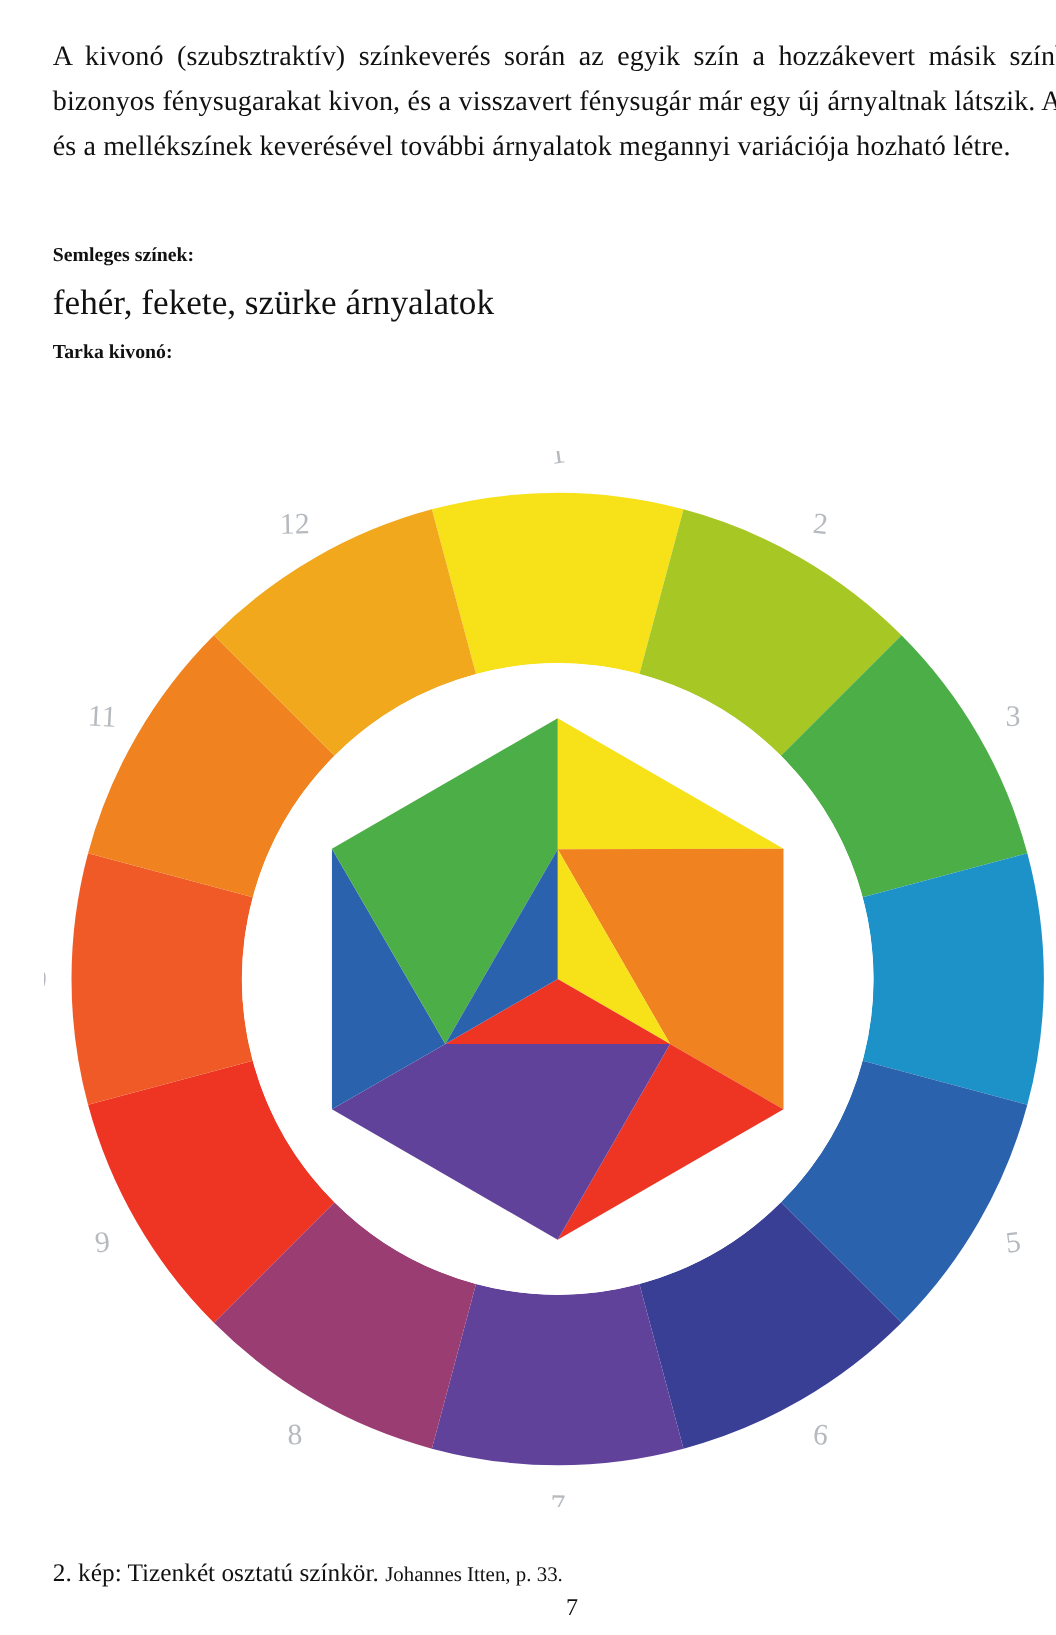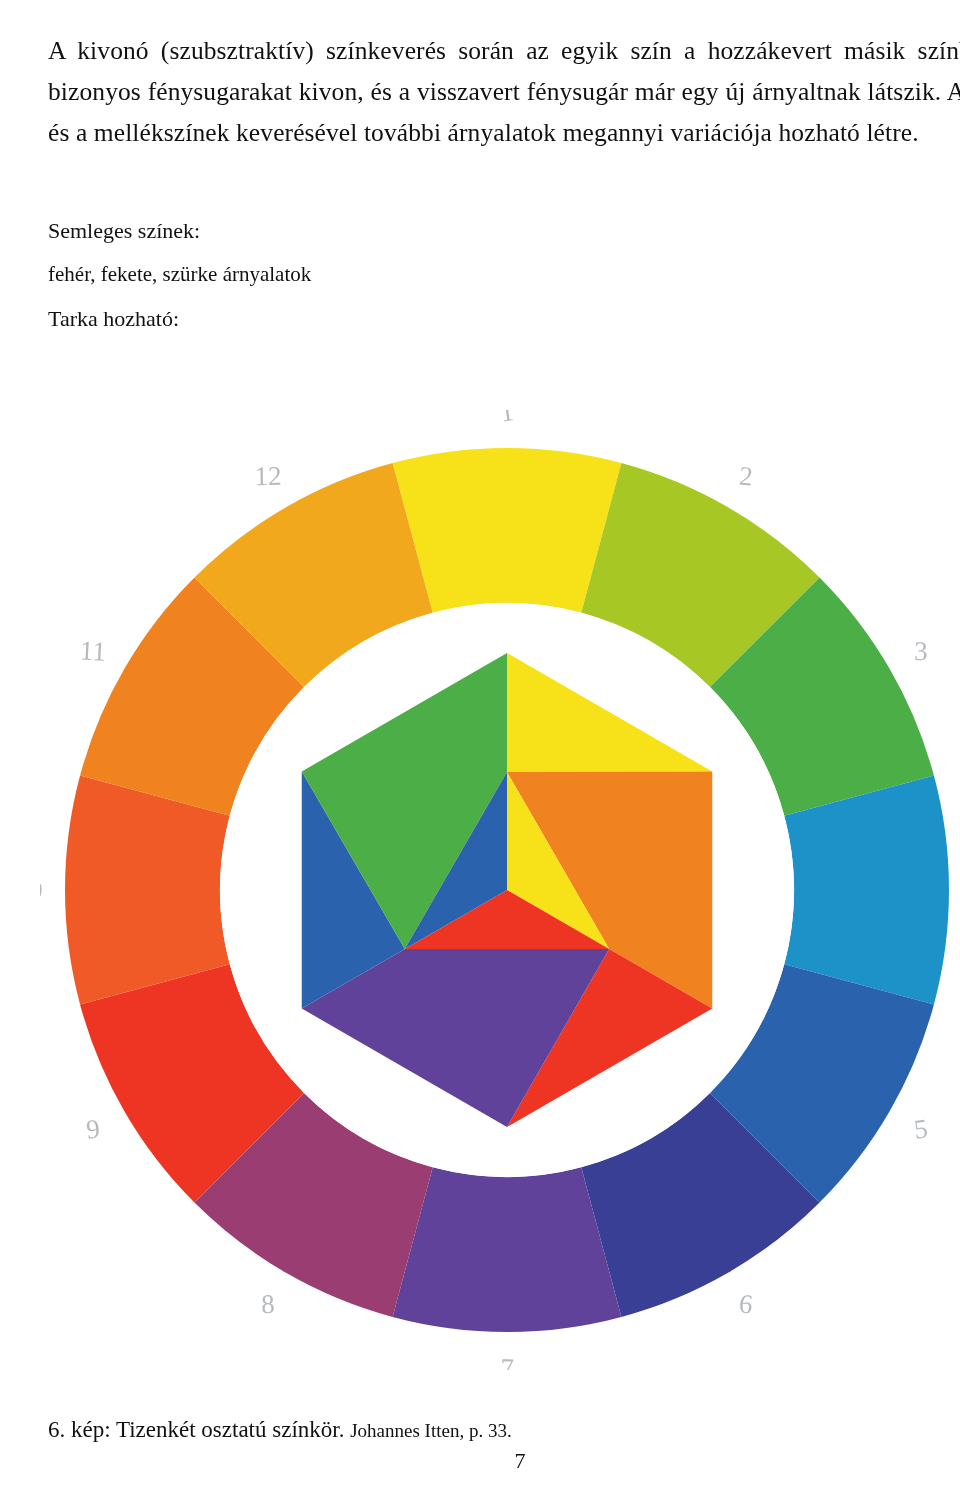--- a/index.html
+++ b/index.html
@@ -41,27 +41,27 @@
     top: 212px;
     width: 700px;
   }
   .block-chromatic {
     position: absolute;
     left: 8px;
     top: 300px;
     width: 820px;
   }
   .heading {
-    font-size: 22px;
-    font-weight: normal;
+    font-size: 18px;
+    font-weight: bold;
     line-height: 38px;
     margin: 0;
   }
   .subtext {
-    font-size: 21px;
+    font-size: 32px;
     line-height: 40px;
     margin: 0;
     padding-top: 4px;
   }
 
   
   .caption {
     position: absolute;
     left: 8px;
     top: 1415px;
@@ -106,21 +106,21 @@
 <div class="page">
 
   <p class="para">A kivonó (szubsztraktív) színkeverés során az egyik szín a hozzákevert másik színből bizonyos fénysugarakat kivon, és a visszavert fénysugár már egy új árnyaltnak látszik. A fő és a mellékszínek keverésével további árnyalatok megannyi variációja hozható létre.</p>
 
   <div class="block-neutral">
     <p class="heading">Semleges színek:</p>
     <p class="subtext">fehér, fekete, szürke árnyalatok</p>
   </div>
 
   <div class="block-chromatic">
-    <p class="heading">Tarka hozható:</p>
+    <p class="heading">Tarka kivonó:</p>
   </div>
 
   <div class="wheel-wrap">
     <svg width="960" height="960" viewBox="0 0 960 960">
 
       <g id="ring12">
           <path d="M 352.6019820646858 53.06078478023181 A 442 442 0 0 1 581.3980179353142 53.06078478023181
        L 541.2810659444234 202.7792878550374 A 287 287 0 0 0 392.7189340555765 202.7792878550374 Z" fill="#F7E119"></path>
           <path d="M 581.3980179353142 53.06078478023181 A 442 442 0 0 1 779.541197284454 167.45880271554603
        L 669.9396462005392 277.06035379946087 A 287 287 0 0 0 541.2810659444234 202.7792878550374 Z" fill="#A7C824"></path>
@@ -170,19 +170,19 @@
           <text x="228.0000000000001" y="902.9601430089617" text-anchor="middle" class="pencil-num" transform="rotate(-2 228.0000000000001 893.9601430089617)">8</text>
           <text x="53.03985699103828" y="728" text-anchor="middle" class="pencil-num" transform="rotate(-6 53.03985699103828 719)">9</text>
           <text x="-11" y="489.00000000000006" text-anchor="middle" class="pencil-num" transform="rotate(7 -11 480.00000000000006)">10</text>
           <text x="53.039856991038334" y="249.99999999999994" text-anchor="middle" class="pencil-num" transform="rotate(3 53.039856991038334 240.99999999999994)">11</text>
           <text x="227.9999999999998" y="75.03985699103845" text-anchor="middle" class="pencil-num" transform="rotate(-1 227.9999999999998 66.03985699103845)">12</text>
         </g>
     </svg>
   </div>
 
   <div class="caption">
-    <span>6. kép: Tizenkét osztatú színkör.</span>
+    <span>2. kép: Tizenkét osztatú színkör.</span>
     <span class="src">Johannes Itten, p. 33.</span>
   </div>
 
   <div class="folio">7</div>
 
 </div>
 
 </body></html>

